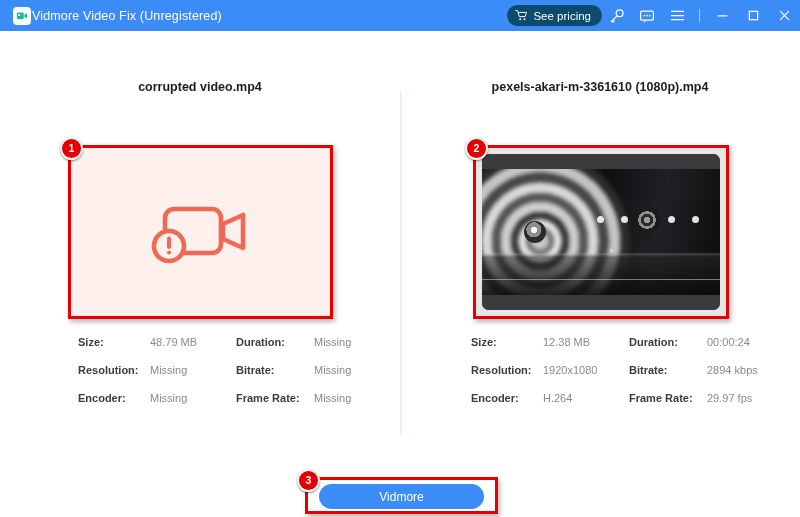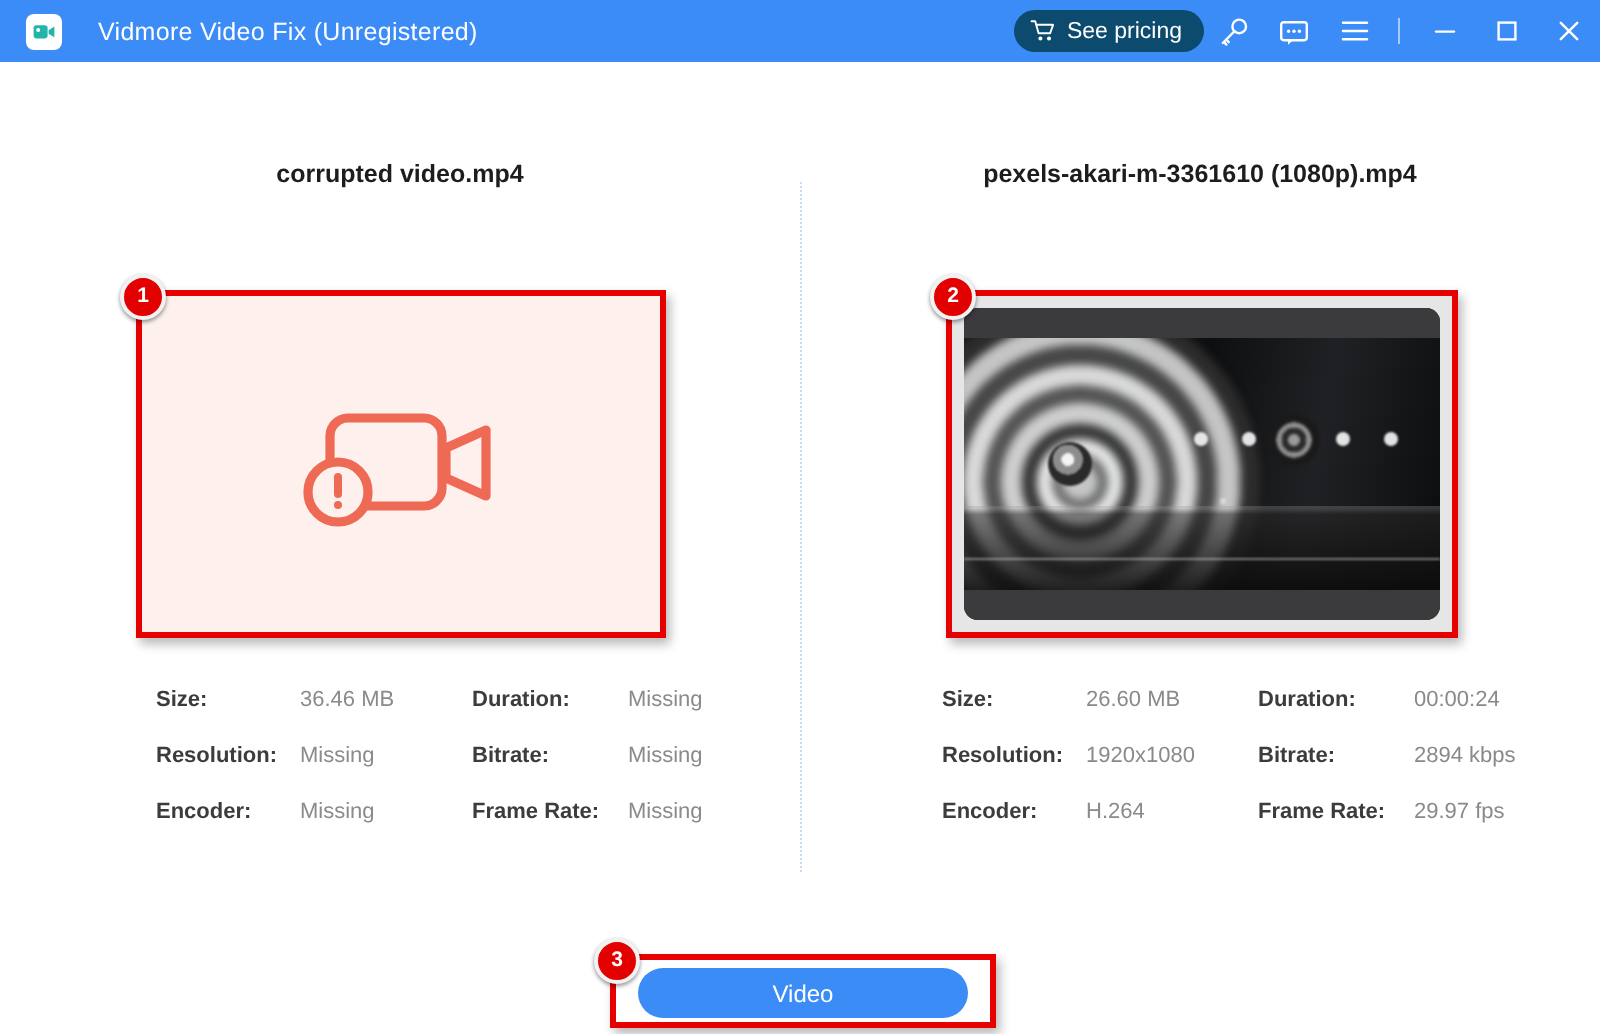--- a/index.html
+++ b/index.html
@@ -27,21 +27,21 @@
   .logo {
     width: 18px; height: 18px;
     margin-left: 13px;
     background: #ffffff;
     border-radius: 4px;
     display: flex;
     align-items: center;
     justify-content: center;
   }
   .app-title {
-    margin-left: 18px;
+    margin-left: 1px;
     color: #ffffff;
     font-size: 12.5px;
     letter-spacing: .15px;
     white-space: nowrap;
   }
   .tb-right {
     margin-left: auto;
     display: flex;
     align-items: center;
     height: 31px;
@@ -228,21 +228,21 @@
 
   
   .meta {
     position: absolute;
     top: 305px;
     font-size: 11px;
     color: #8a8a8a;
   }
   .meta-left  { left: 78px; }
   .meta-right { left: 471px; }
-  .meta-row { display: flex; align-items: center; height: 28px; }
+  .meta-row { display: flex; align-items: flex-start; height: 28px; }
   .m-label {
     font-weight: bold;
     color: #3c3c3c;
     width: 72px;
     white-space: nowrap;
   }
   .m-value { width: 86px; white-space: nowrap; }
   .m-label2 {
     font-weight: bold;
     color: #3c3c3c;
@@ -356,21 +356,21 @@
           <circle cx="22" cy="53" r="15" fill="#fdf0ed" stroke="#ef6a55" stroke-width="4.6"></circle>
           <path d="M22 45.5 L22 54" stroke="#ef6a55" stroke-width="4" stroke-linecap="round"></path>
           <circle cx="22" cy="59.5" r="2" fill="#ef6a55"></circle>
         </svg>
       </div>
     </div>
 
     <div class="meta meta-left">
       <div class="meta-row">
         <span class="m-label">Size:</span>
-        <span class="m-value">36.46 MB</span>
+        <span class="m-value">48.79 MB</span>
         <span class="m-label2">Duration:</span>
         <span class="m-value2">Missing</span>
       </div>
       <div class="meta-row">
         <span class="m-label">Resolution:</span>
         <span class="m-value">Missing</span>
         <span class="m-label2">Bitrate:</span>
         <span class="m-value2">Missing</span>
       </div>
       <div class="meta-row">
@@ -402,21 +402,21 @@
         <div class="floor"></div>
         <div class="streak" style="top:110px;"></div>
       </div>
       <div class="band-bot"></div>
     </div>
   </div>
 
   <div class="meta meta-right">
     <div class="meta-row">
       <span class="m-label">Size:</span>
-      <span class="m-value">26.60 MB</span>
+      <span class="m-value">12.38 MB</span>
       <span class="m-label2">Duration:</span>
       <span class="m-value2">00:00:24</span>
     </div>
     <div class="meta-row">
       <span class="m-label">Resolution:</span>
       <span class="m-value">1920x1080</span>
       <span class="m-label2">Bitrate:</span>
       <span class="m-value2">2894 kbps</span>
     </div>
     <div class="meta-row">
@@ -424,16 +424,16 @@
       <span class="m-value">H.264</span>
       <span class="m-label2">Frame Rate:</span>
       <span class="m-value2">29.97 fps</span>
     </div>
   </div>
 
   <div class="annot-box box-repair">
     <div class="badge" style="left:-11px; top:-11px;">3</div>
   </div>
   <div class="repair-btn">
-    <span>Video</span>
+    <span>Vidmore</span>
   </div>
 
 </div>
 
 </body></html>

